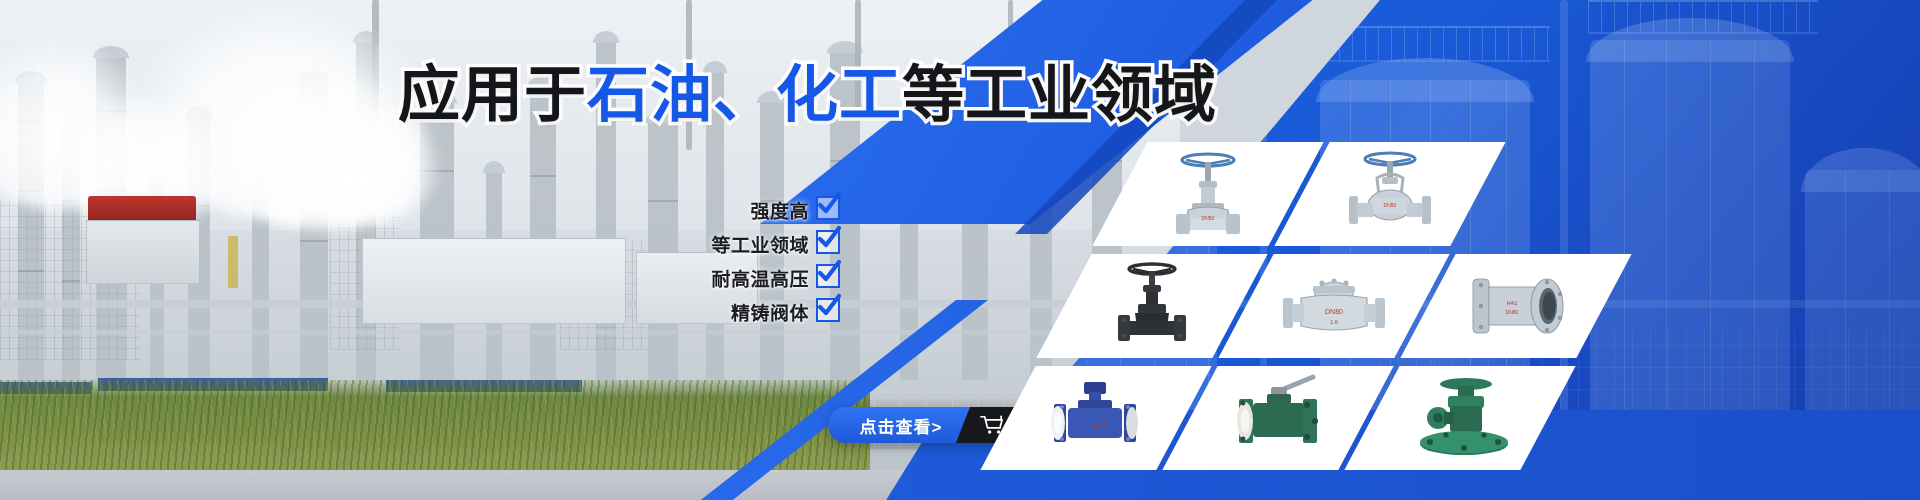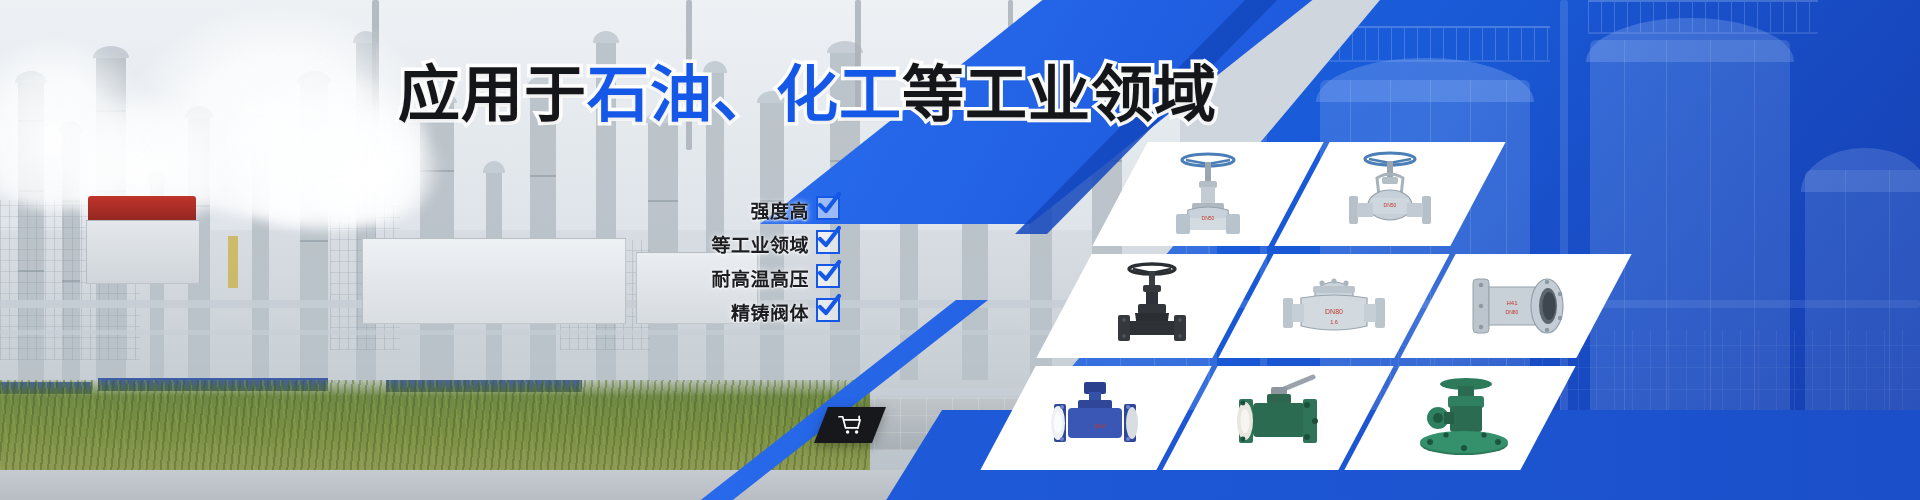--- a/index.html
+++ b/index.html
@@ -415,20 +415,21 @@
       <span class="check-box">
         <svg viewBox="0 0 26 26" aria-hidden="true">
             <path d="M4 14 L10 20 L23 3" fill="none" stroke="#1558e8" stroke-width="4.2" stroke-linecap="round" stroke-linejoin="round"></path>
           </svg>
       </span>
     </div>
 
   </div>
 
   <div class="cta">
+    <div class="cta-text">点击查看&gt;</div>
     <div class="cta-cart">
       <svg viewBox="0 0 28 24" aria-hidden="true">
         <path d="M2 3 H6 L9.2 15.2 H22.4" fill="none" stroke="#ffffff" stroke-width="1.9" stroke-linecap="round" stroke-linejoin="round"></path>
         <path d="M7.4 6.4 H25 L22.6 15.2" fill="none" stroke="#ffffff" stroke-width="1.9" stroke-linecap="round" stroke-linejoin="round"></path>
         <path d="M24 6.4 V2.6" fill="none" stroke="#ffffff" stroke-width="1.9" stroke-linecap="round"></path>
         <circle cx="11.4" cy="19.6" r="1.9" fill="#ffffff"></circle>
         <circle cx="21.2" cy="19.6" r="1.9" fill="#ffffff"></circle>
       </svg>
     </div>
   </div>

